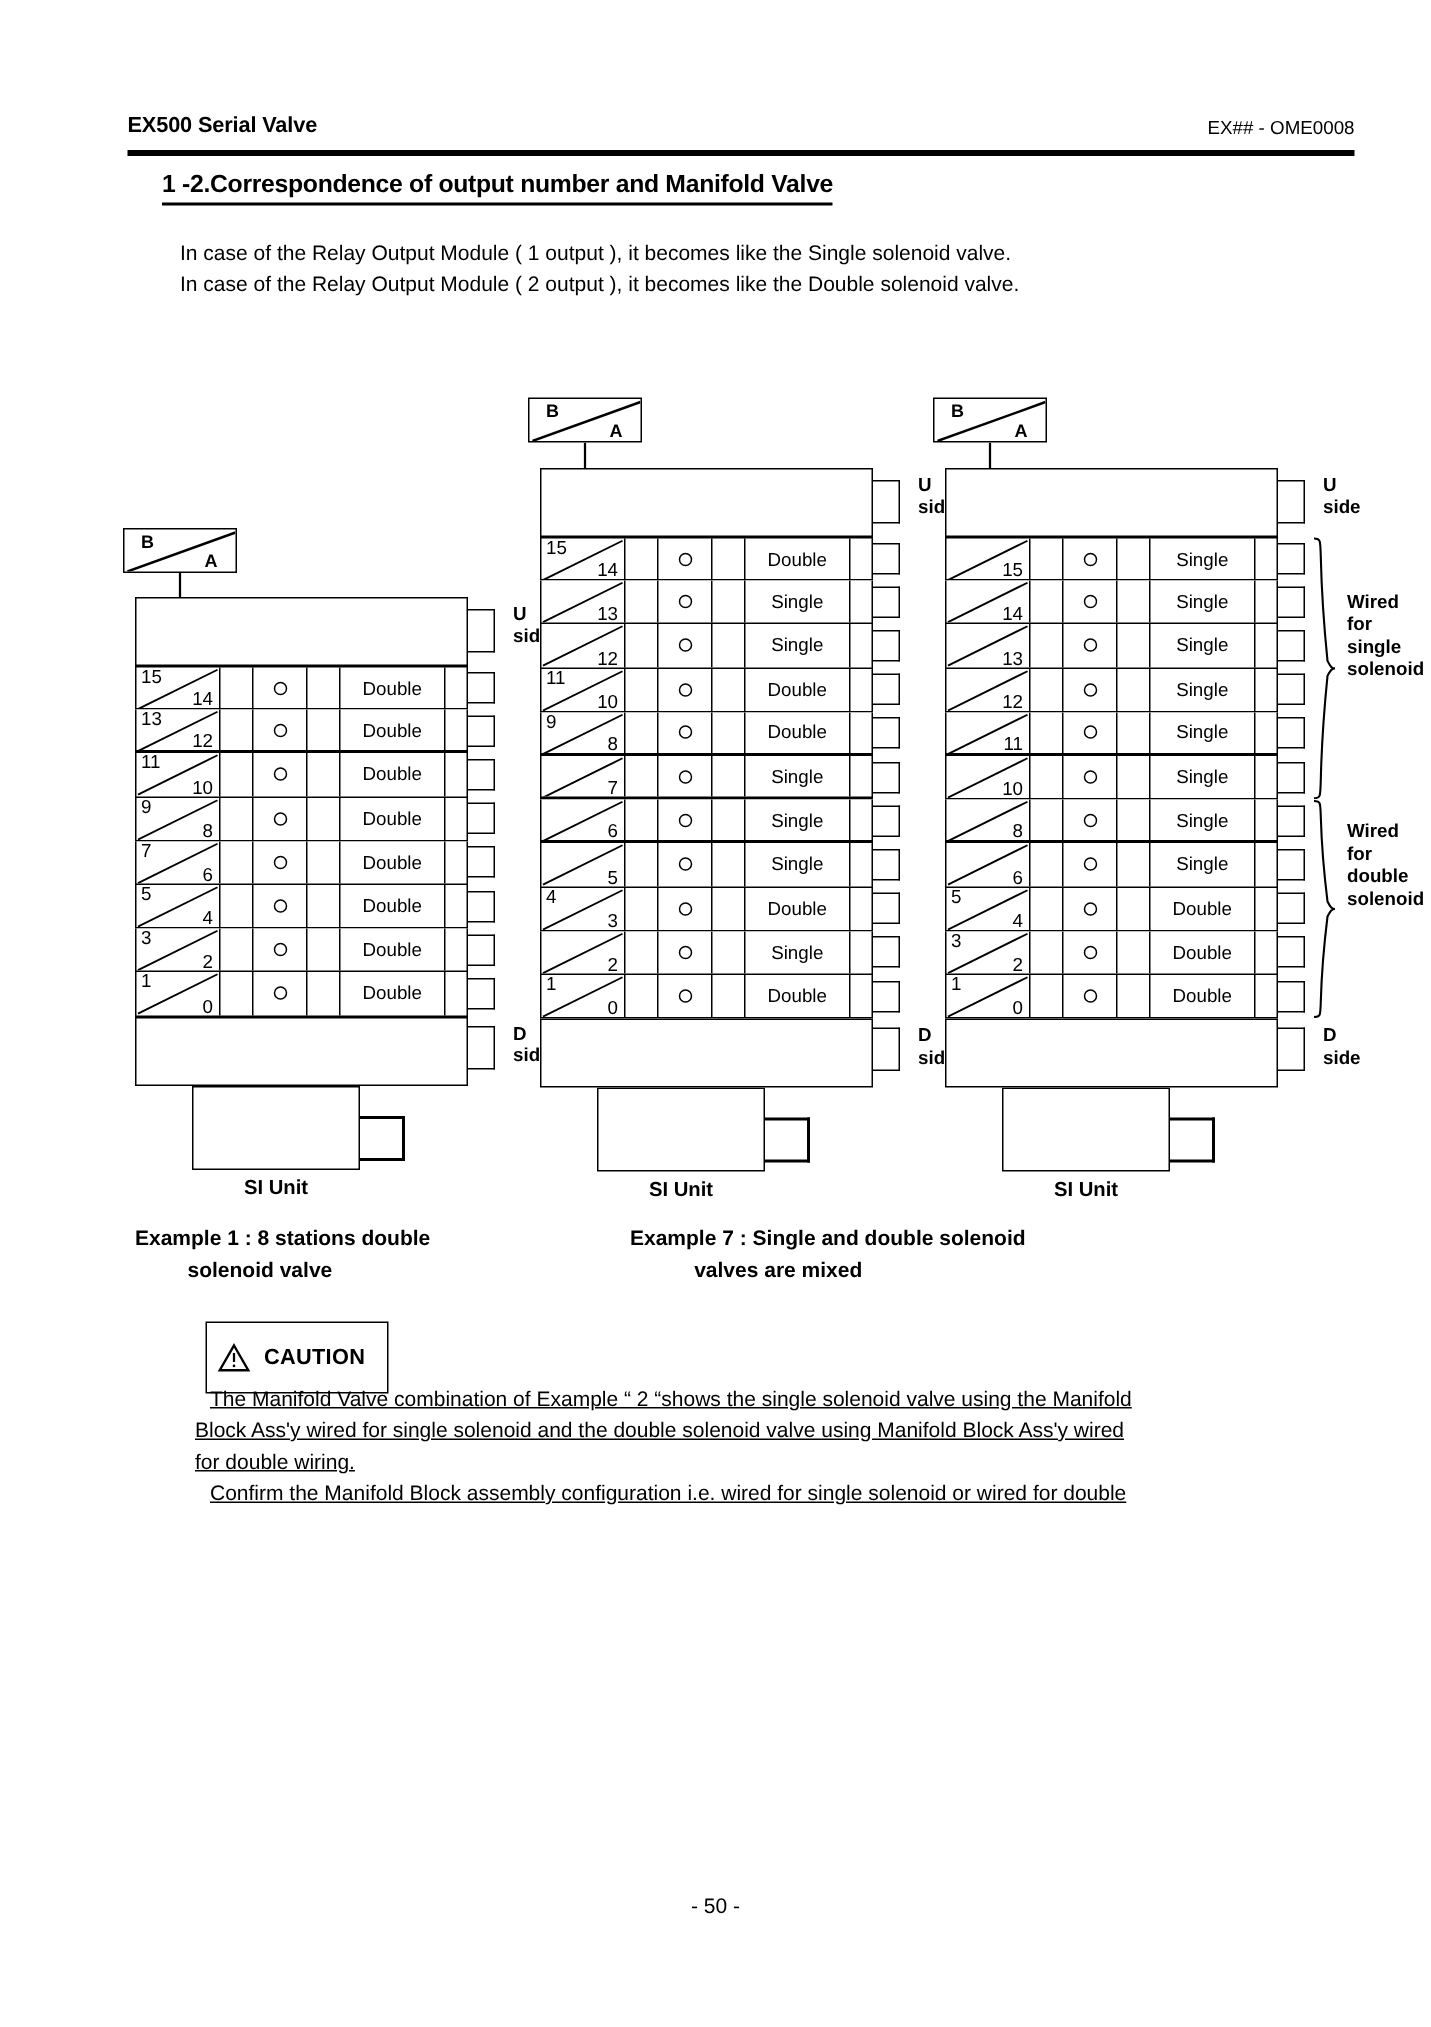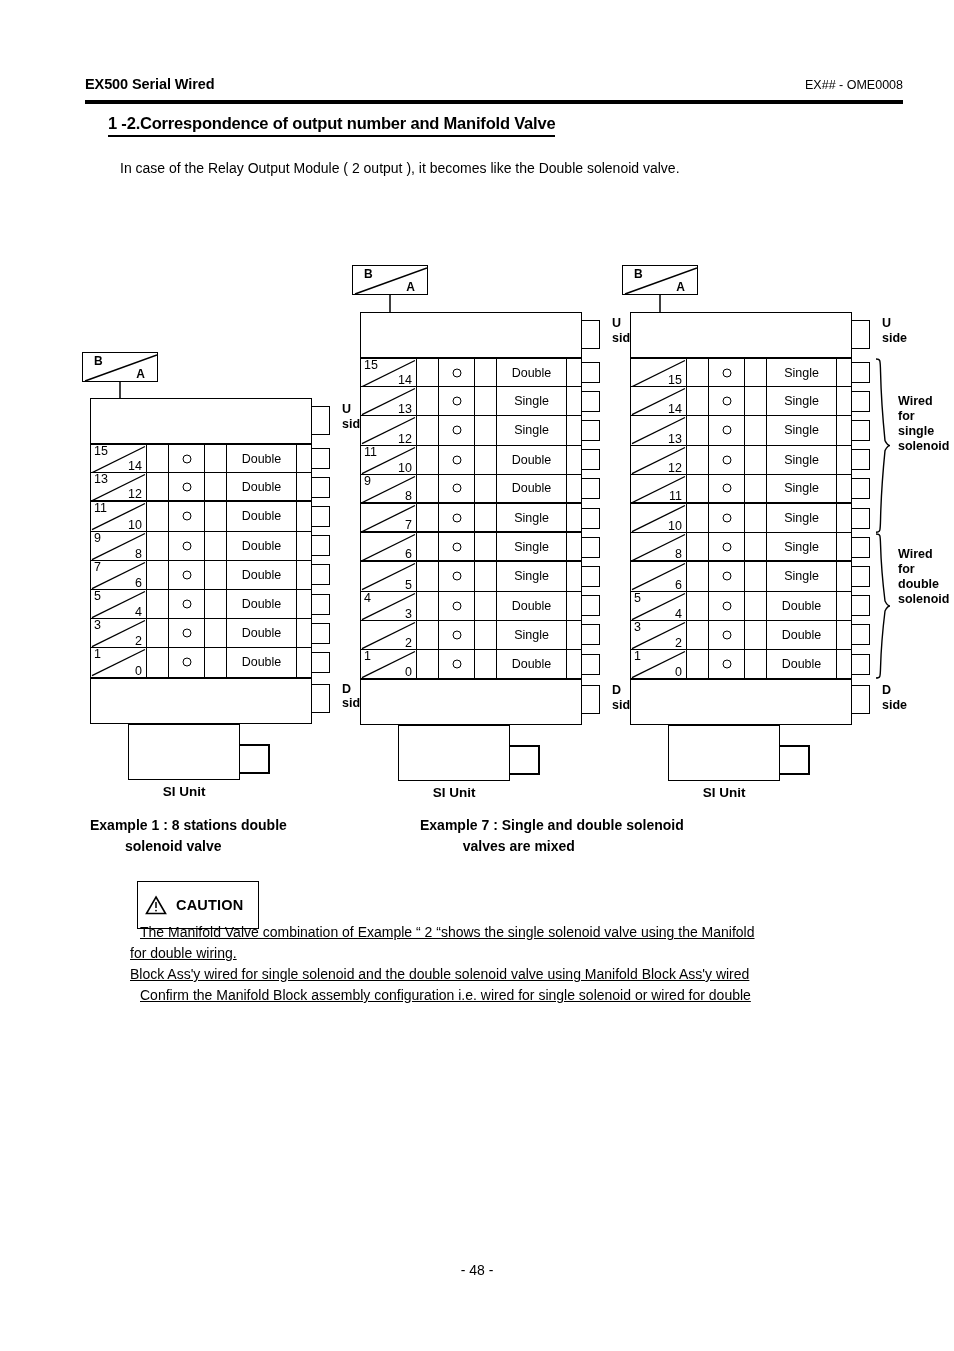--- a/index.html
+++ b/index.html
@@ -298,28 +298,29 @@
     top: 1262px;
     width: 954px;
     text-align: center;
     font-size: 14px;
   }
 </style>
 </head>
 <body>
 
 <div id="page-header">
-  <div class="hdr-left">EX500 Serial Wired</div>
+  <div class="hdr-left">EX500 Serial Valve</div>
   <div class="hdr-right">EX## - OME0008</div>
 </div>
 <div id="header-rule"></div>
 
 <div id="section-title">1 -2.Correspondence of output number and Manifold Valve</div>
 
 <div id="intro">
+  <div>In case of the Relay Output Module ( 1 output ), it becomes like the Single solenoid valve.</div>
   <div>In case of the Relay Output Module ( 2 output ), it becomes like the Double solenoid valve.</div>
 </div>
 
 <div id="diagram-area">
     <div class="ba-legend" style="left:82px; top:352px;">
       <div class="diag">
         <svg width="76" height="30">
           <line x1="2" y1="28" x2="74" y2="2" stroke="#000" stroke-width="1.6"></line>
         </svg>
       </div>
@@ -985,18 +986,18 @@
 <div id="caution-box">
   <svg class="tri" width="22" height="20" viewBox="0 0 22 20">
     <polygon points="11,2 20.5,18.5 1.5,18.5" fill="none" stroke="#000" stroke-width="1.6"></polygon>
     <line x1="11" y1="7" x2="11" y2="13" stroke="#000" stroke-width="1.5"></line>
     <circle cx="11" cy="15.6" r="0.9" fill="#000"></circle>
   </svg>
   <span class="caution-text">CAUTION</span>
 </div>
 <div id="caution-body">
   <div class="ind">The Manifold Valve combination of Example “ 2 “shows the single solenoid valve using the Manifold</div>
+  <div>Block Ass'y wired for single solenoid and the double solenoid valve using Manifold Block Ass'y wired</div>
   <div>for double wiring.</div>
-  <div>Block Ass'y wired for single solenoid and the double solenoid valve using Manifold Block Ass'y wired</div>
   <div class="ind">Confirm the Manifold Block assembly configuration i.e. wired for single solenoid or wired for double</div>
 </div>
 
-<div id="page-footer">- 48 -</div>
+<div id="page-footer">- 50 -</div>
 
 </body></html>

